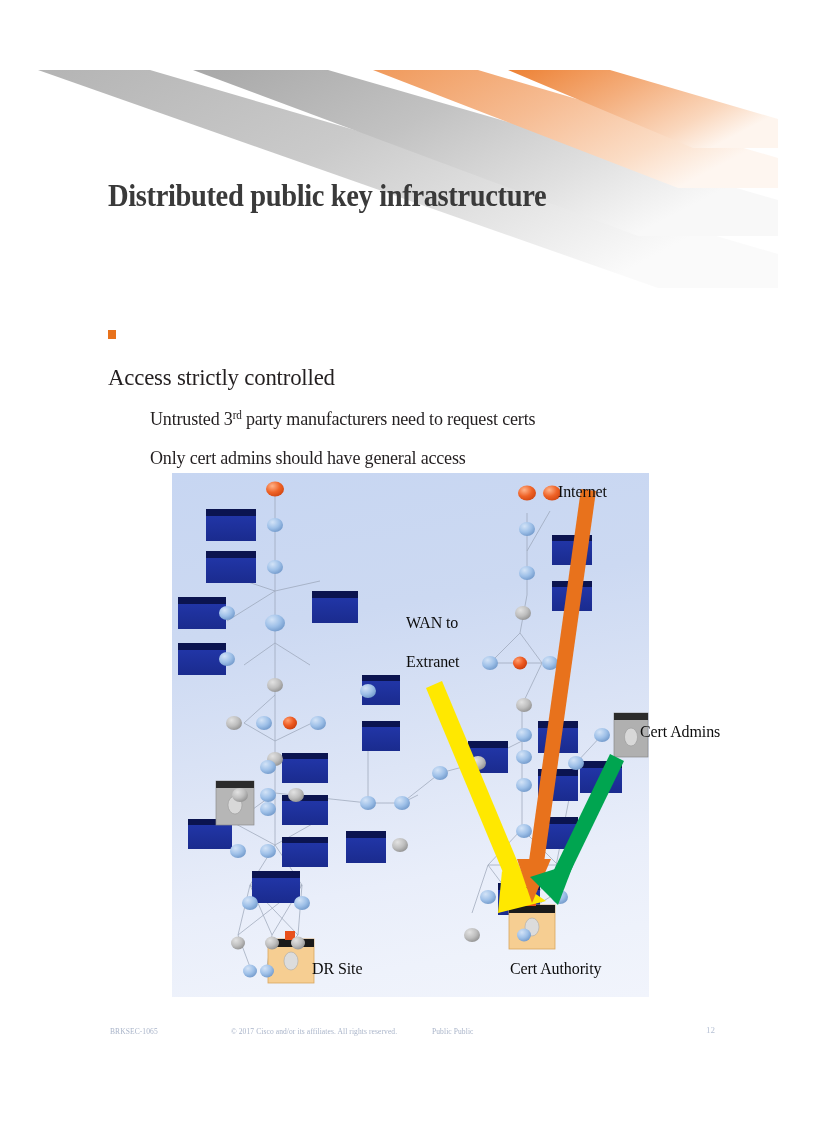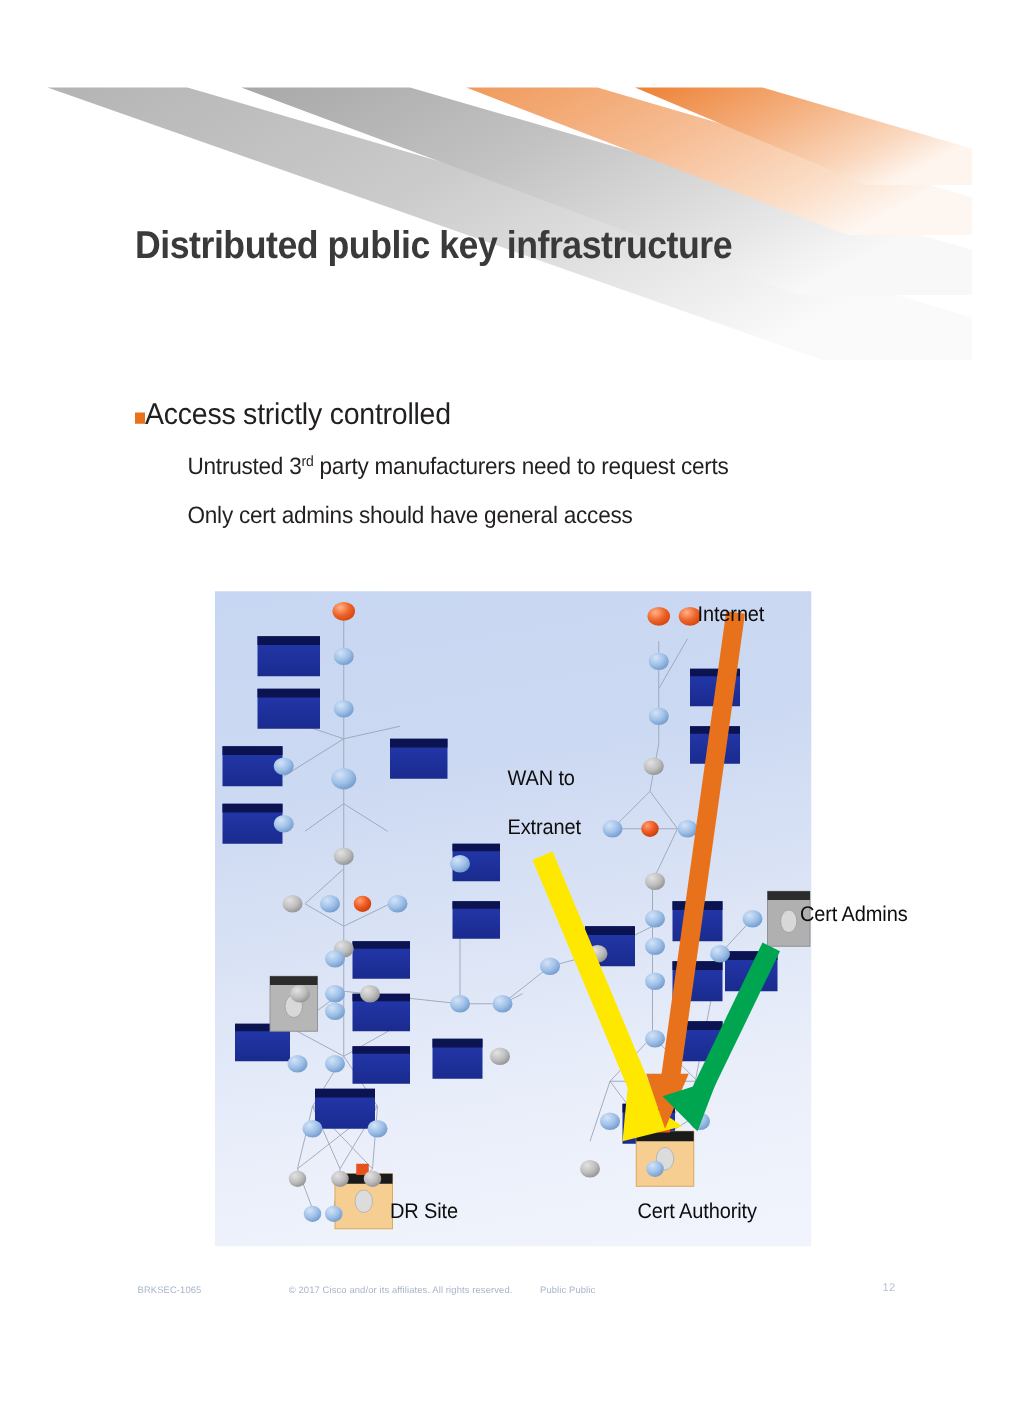--- a/index.html
+++ b/index.html
@@ -16,20 +16,21 @@
     -webkit-font-smoothing: antialiased;
   }
 
   
   #slide {
     position: absolute;
     left: 0; top: 0;
     width: 816px;
     height: 1060px;
     background: #ffffff;
+    font-family: Liberation Serif, serif;
   }
 
   
   #banner {
     position: absolute;
     left: 38px;
     top: 58px;
     width: 740px;
     height: 230px;
     overflow: hidden;
@@ -54,21 +55,22 @@
   
   #body-block {
     position: absolute;
     left: 108px;
     top: 318px;
     width: 620px;
   }
   .lvl1-row {
     display: flex;
     align-items: flex-start;
-    gap: 0;
+    gap: 25px;
+    flex-direction: column;
   }
   .bullet-square {
     width: 8px;
     height: 9px;
     background: #E8721C;
     margin-top: 12px;
     flex: 0 0 auto;
   }
   .lvl1-text {
     font-size: 24px;

